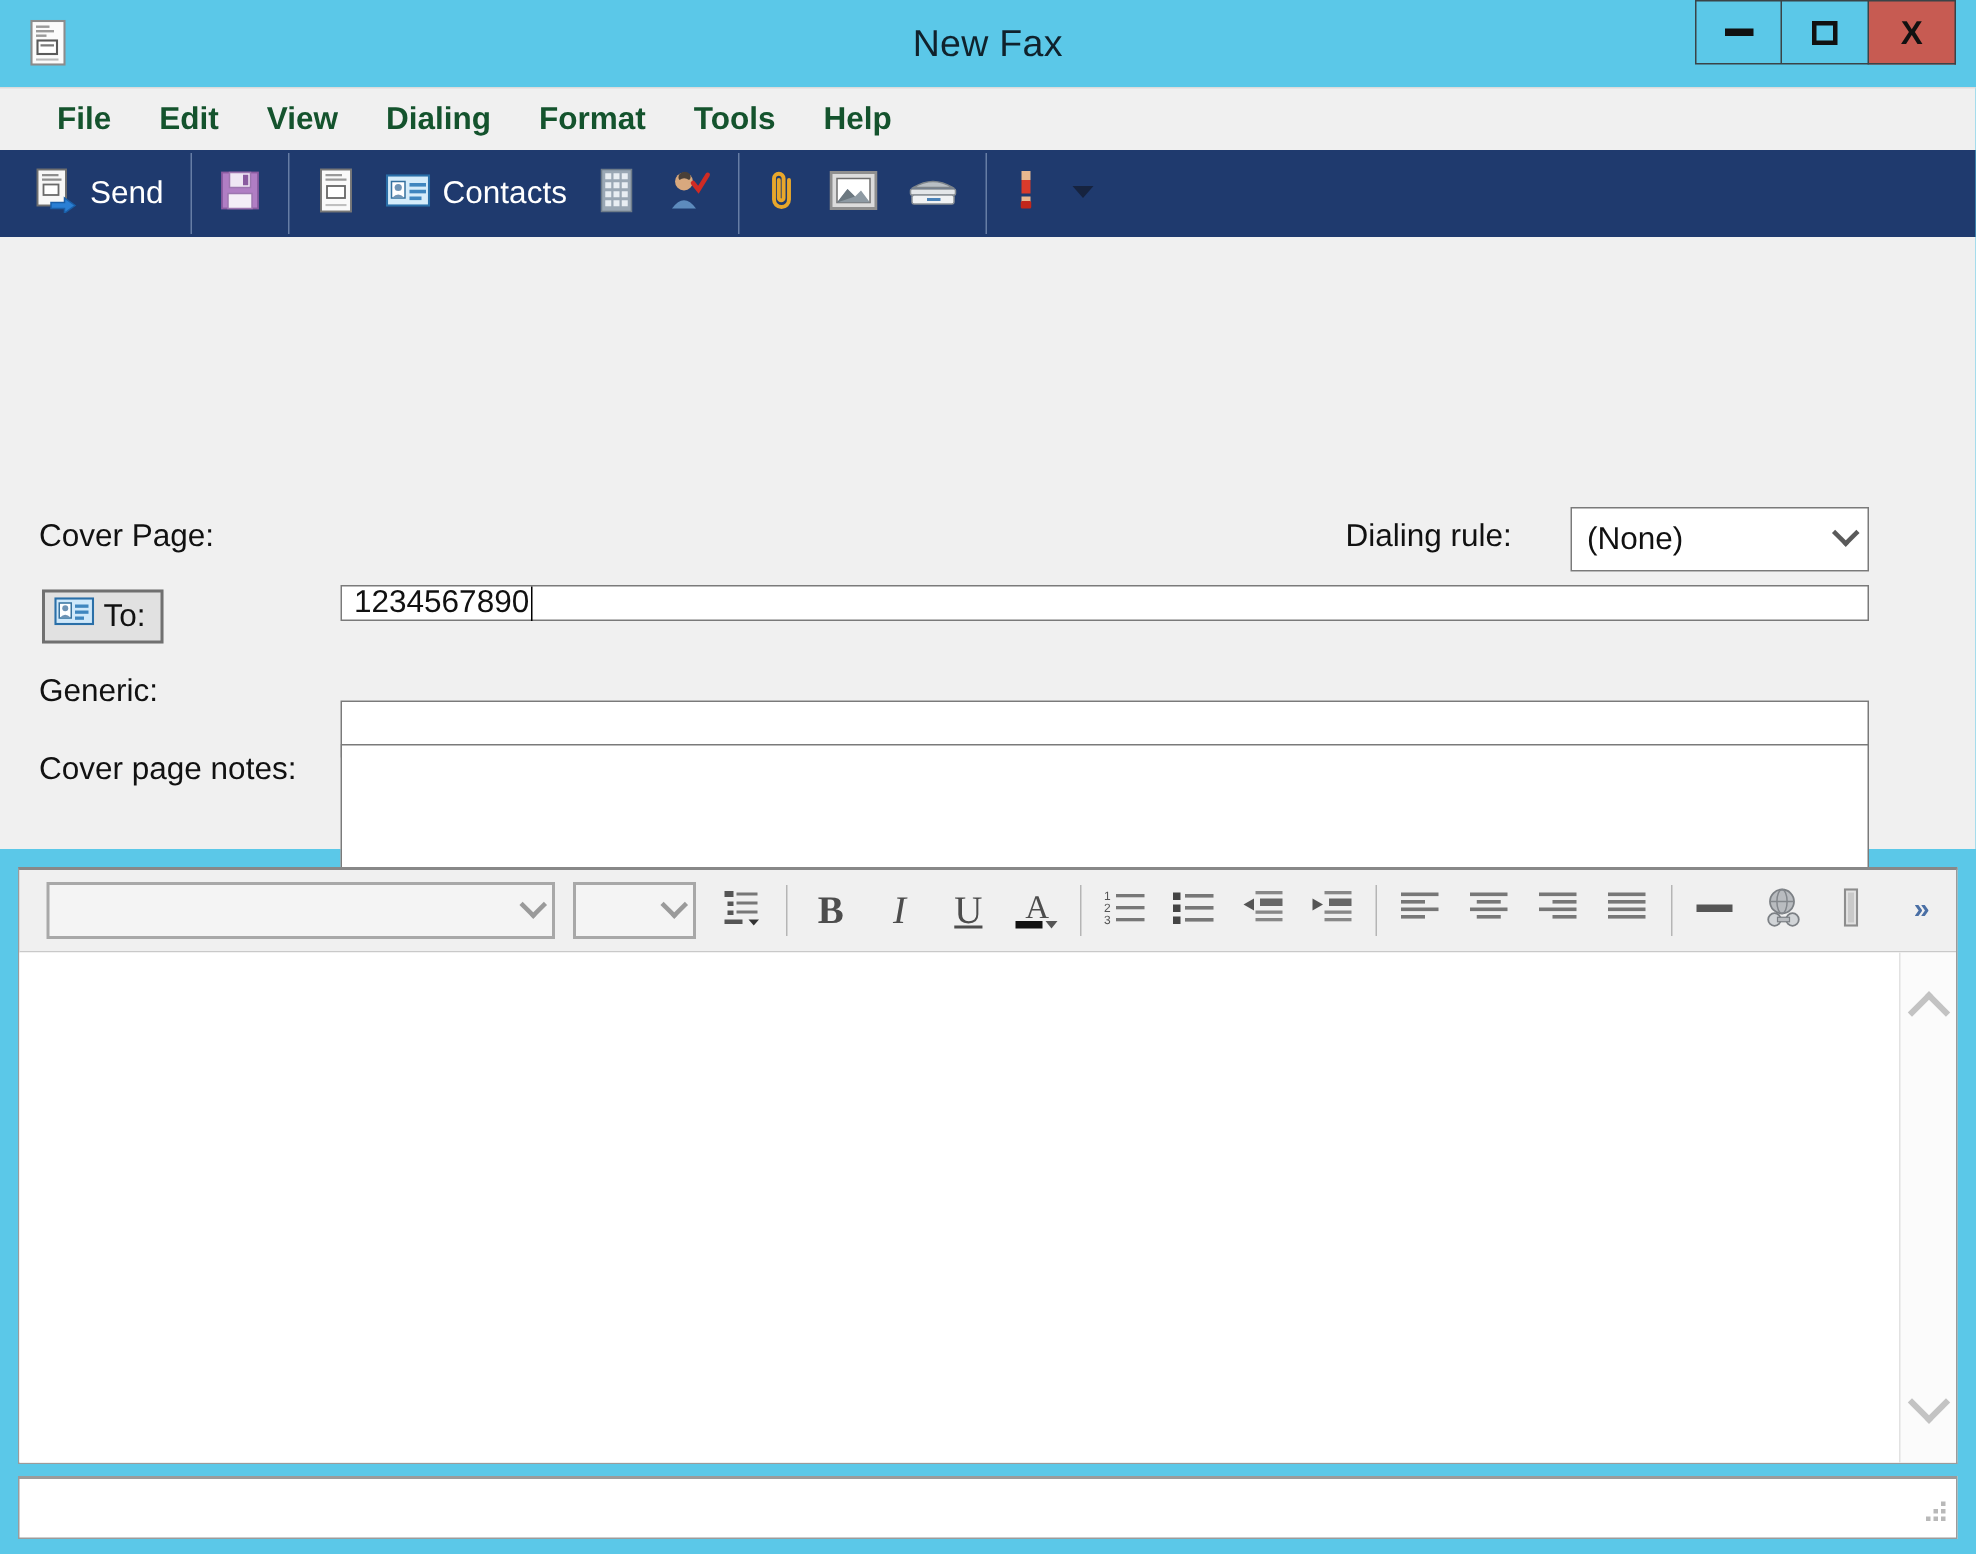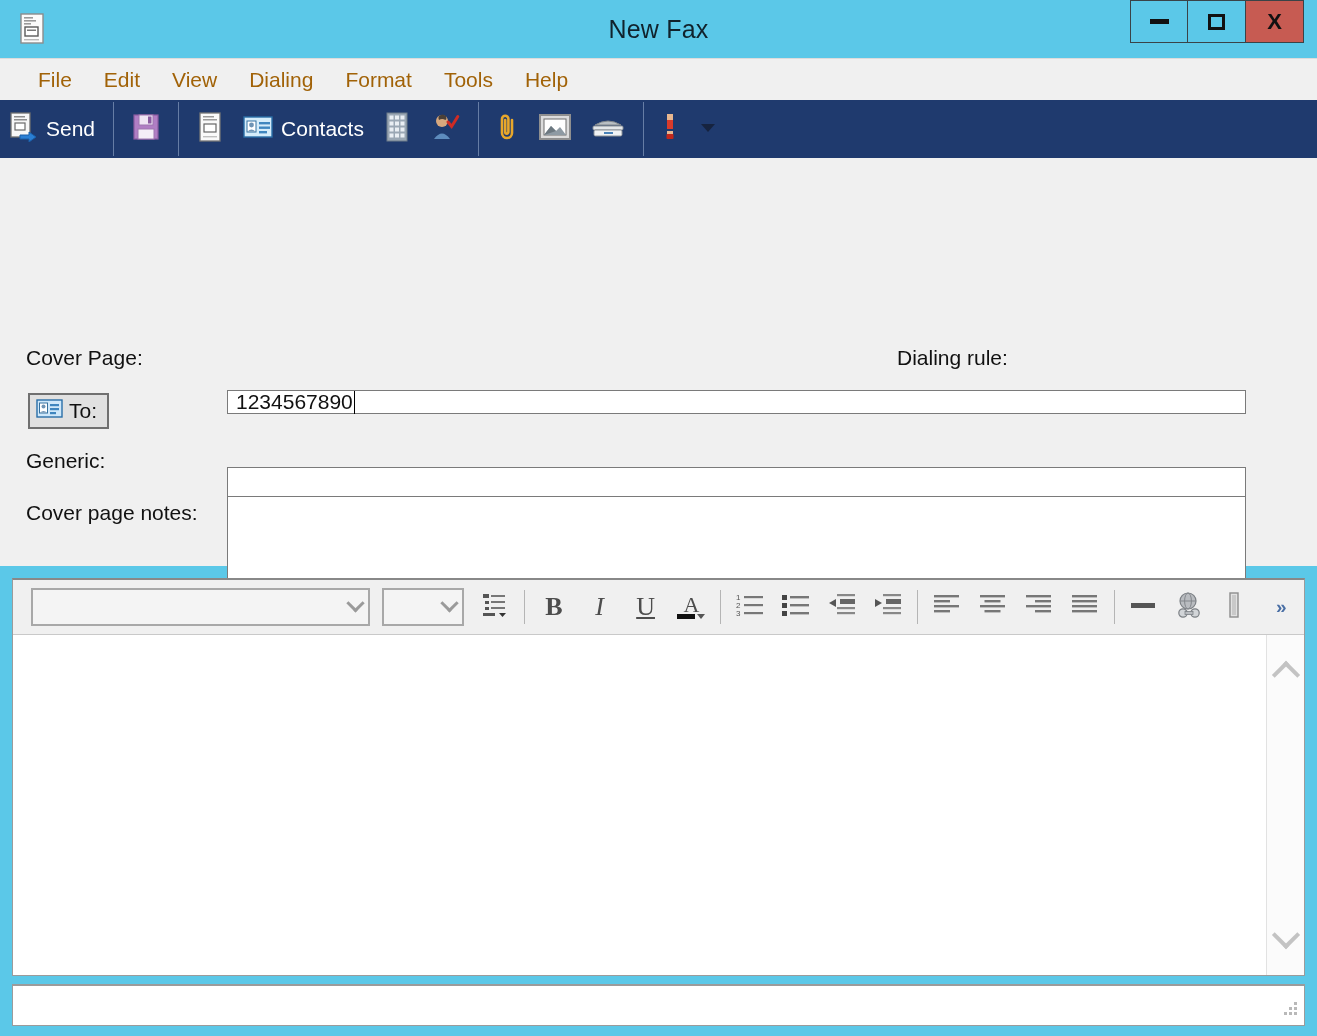--- a/index.html
+++ b/index.html
@@ -51,29 +51,30 @@
 
   
   #menubar {
     height: 42px;
     background: #F0F0F0;
     display: flex; align-items: center;
     padding-left: 22px;
     border-top: 1px solid #dcdcdc;
   }
   .menu-item {
-    font-size: 21px; color: #a16207;
-    padding: 4px 16px; cursor: default;
+    font-size: 21px; color: #14532d;
+    padding: 4px 16px; cursor: default; font-weight: bold;
   }
 
   
   #toolbar {
     height: 58px;
     background: #1F3A6E;
     display: flex; align-items: center;
+    padding-left: 14px;
   }
   .tb-btn {
     height: 52px; display: flex; align-items: center;
     padding: 0 10px; cursor: default; gap: 8px;
   }
   .tb-label { color: #ffffff; font-size: 21px; }
   .tb-sep {
     width: 1px; height: 54px; background: #7f94b8; margin: 0 8px;
     opacity: .75;
   }
@@ -405,20 +406,24 @@
 
   <div id="form">
 
     <div class="row" style="left:26px; top:188px;">
       <span class="flabel">Cover Page:</span>
     </div>
 
     <div class="row" style="left:897px; top:188px;">
       <span class="flabel">Dialing rule:</span>
     </div>
+    <div class="row combo" style="left:1047px; top:180px; width:199px; height:43px;">
+      <span>(None)</span>
+      <span class="chev-thin"></span>
+    </div>
 
     <div class="row" style="left:28px; top:235px;border-radius:14px;">
       <div id="to-btn">
         <span>
           <svg width="27" height="20" viewBox="0 0 27 20">
             <rect x="1" y="1" width="25" height="17" fill="#cfe8fa" stroke="#2a6fa8" stroke-width="1.4"></rect>
             <rect x="3.5" y="4" width="8" height="10" fill="#ffffff" stroke="#35719f" stroke-width="1"></rect>
             <circle cx="7.5" cy="7.5" r="2" fill="#6f94b5"></circle>
             <path d="M4 13.6 q3.5 -3.4 7 0 z" fill="#6f94b5"></path>
             <rect x="14" y="5" width="9" height="2.2" fill="#3f86bf"></rect>

